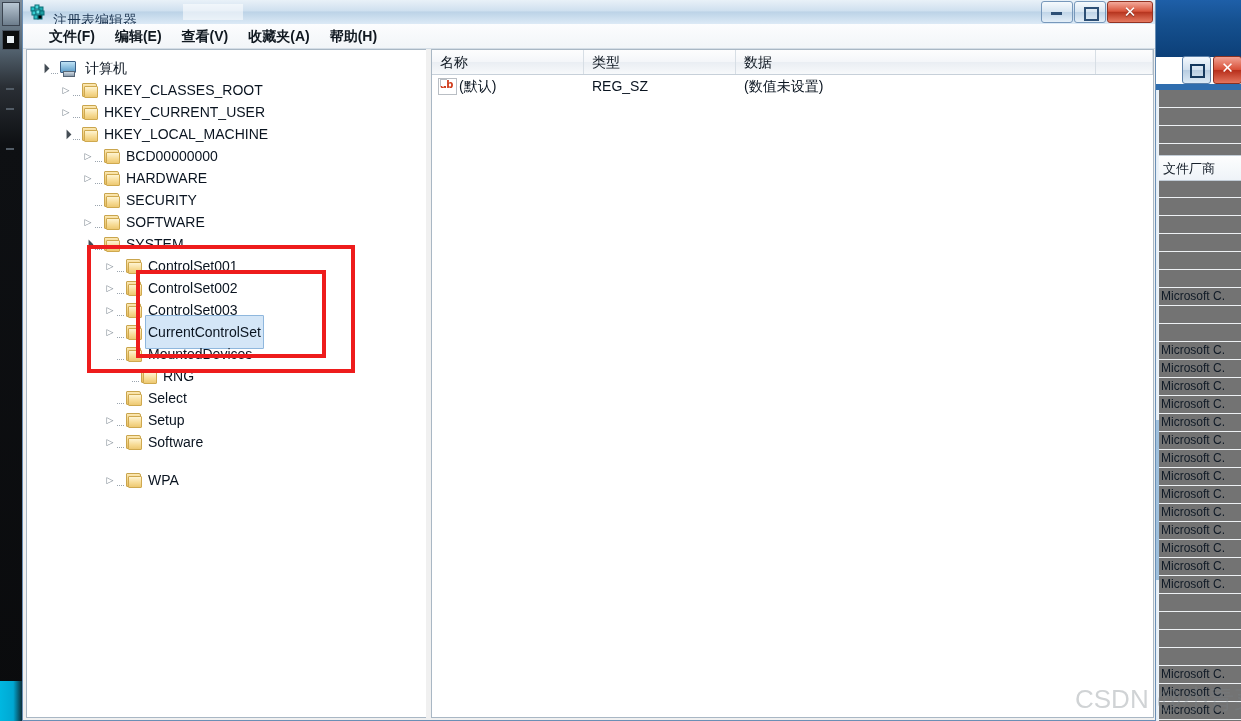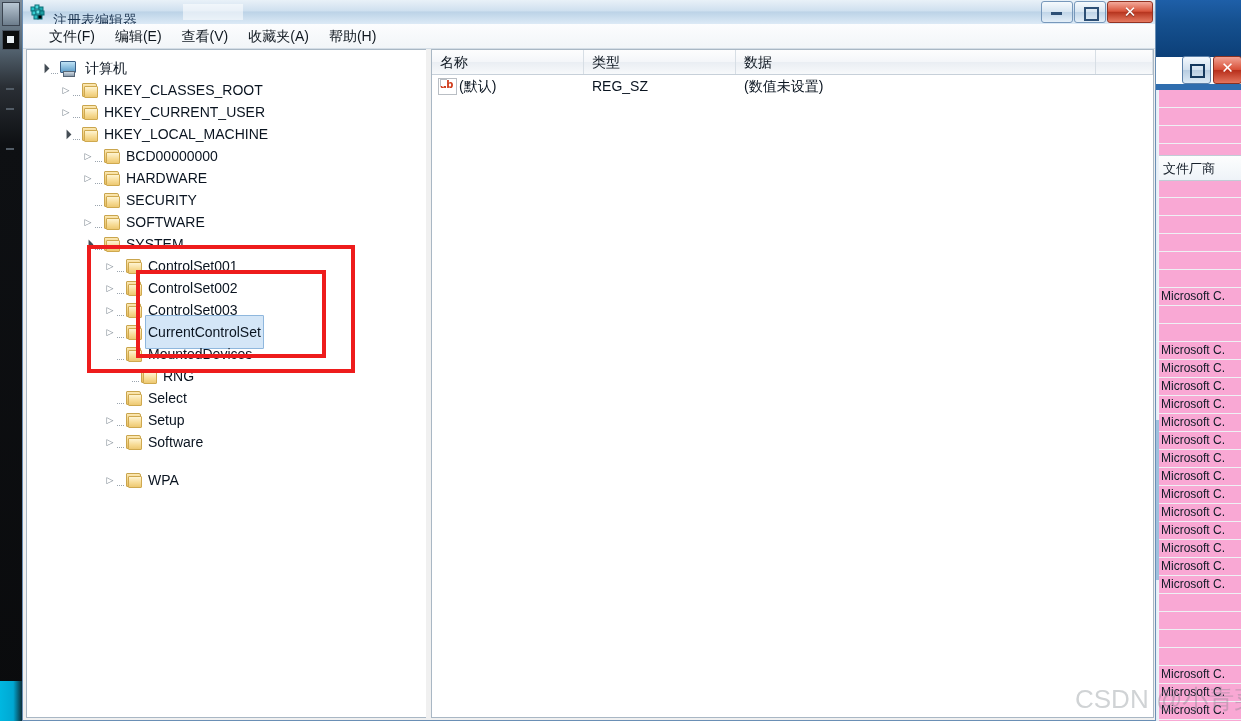--- a/index.html
+++ b/index.html
@@ -30,21 +30,21 @@
   #bg-caption-btns{position:absolute;right:0px;top:56px;height:28px;display:flex;}
   .bgbtn{width:27px;height:26px;margin-left:2px;border:1px solid #5c80a8;border-radius:3px;
     background:linear-gradient(180deg,#f3f8fd 0%,#d3e1ef 48%,#b8cde1 52%,#dceaf6 100%);
     position:relative;}
   .bgbtn.close{border:1px solid #8a3020;
     background:linear-gradient(180deg,#f2a293 0%,#d8513a 48%,#b8301c 52%,#e4745d 100%);}
   .bgbtn .gl{position:absolute;left:0;right:0;top:6px;text-align:center;font-size:13px;line-height:13px;color:#14385e;}
   .bgbtn.close .gl{color:#ffffff;font-size:15px;top:4px;font-weight:bold;}
   #bg-sq{position:absolute;left:7px;top:7px;width:11px;height:10px;border:2px solid #14385e;}
   #bg-subbar{position:absolute;left:0;top:84px;width:89px;height:6px;background:#2f6dae;}
-  #bg-rows{position:absolute;left:0;top:90px;width:89px;height:631px;background:#f9a8d4;}
+  #bg-rows{position:absolute;left:0;top:90px;width:89px;height:631px;background:#737373;}
   .bgrow{height:17px;line-height:17px;font-size:12px;color:#101a26;padding-left:8px;
     border-bottom:1px solid #eef1f4;white-space:nowrap;overflow:hidden;}
   .bgrow.empty{color:transparent;}
   #bg-colhdr{position:absolute;left:4px;top:155px;width:85px;height:26px;
     background:linear-gradient(180deg,#fdfefe,#eef3f8);border:1px solid #c2ccd6;
     font-size:13px;line-height:26px;color:#17202b;padding-left:5px;box-sizing:border-box;}
   #bg-scroll{position:absolute;left:0px;top:90px;width:6px;height:631px;
     background:linear-gradient(90deg,#d6e3ef,#eef4fa);}
   #bg-scroll-thumb{position:absolute;left:0px;top:330px;width:6px;height:160px;background:#9fc0dd;}
 
@@ -64,21 +64,21 @@
   .capbtn.close{width:44px;border:1px solid #933323;
     background:linear-gradient(180deg,#f3aa9b 0%,#d9563d 46%,#b73620 52%,#e67a61 100%);}
   .capbtn .mg{position:absolute;left:9px;top:10px;width:11px;height:3px;background:#2d4f75;}
   .capbtn .mx{position:absolute;left:9px;top:5px;width:11px;height:10px;border:2px solid #2d4f75;}
   .capbtn .xg{position:absolute;left:0;right:0;top:1px;text-align:center;font-size:15px;line-height:18px;
     color:#fff;font-weight:bold;text-shadow:0 1px 1px rgba(0,0,0,.4);}
 
   
   #menubar{position:absolute;left:0;top:24px;width:1132px;height:24px;
     background:linear-gradient(180deg,#fcfdfe,#f2f5f8);border-bottom:1px solid #d4dde6;}
-  .menuitem{float:left;font-size:14px;line-height:24px;color:#101820;padding:0 10px;cursor:default;}
+  .menuitem{float:left;font-size:14px;line-height:24px;color:#101820;padding:0 10px;cursor:default;font-weight:bold;}
   .menuitem:first-child{margin-left:16px;}
 
   
   #pane-left{position:absolute;left:3px;top:49px;width:400px;height:669px;background:#ffffff;
     border:1px solid #a9b7c4;border-right:none;box-sizing:border-box;overflow:hidden;}
   #splitter{position:absolute;left:403px;top:49px;width:5px;height:669px;background:#f0f0f0;}
   #pane-right{position:absolute;left:408px;top:49px;width:723px;height:669px;background:#ffffff;
     border:1px solid #a9b7c4;box-sizing:border-box;overflow:hidden;}
 
   

